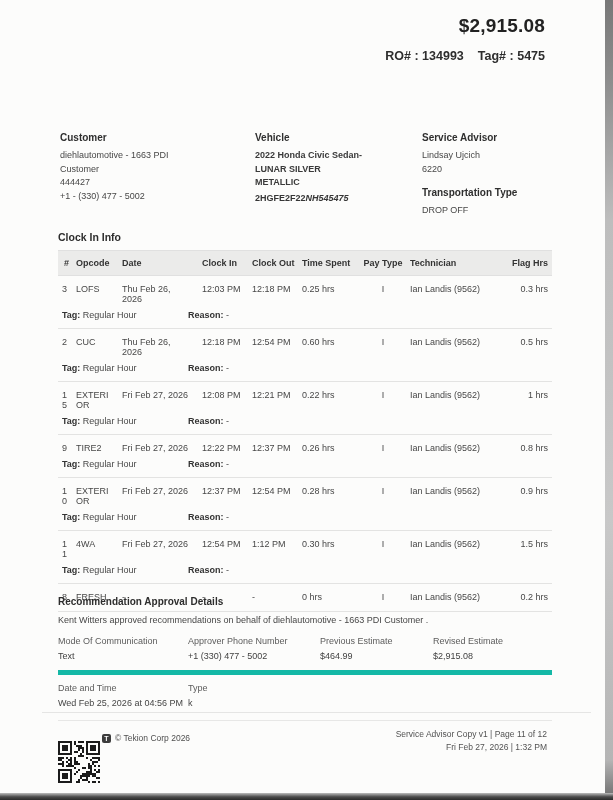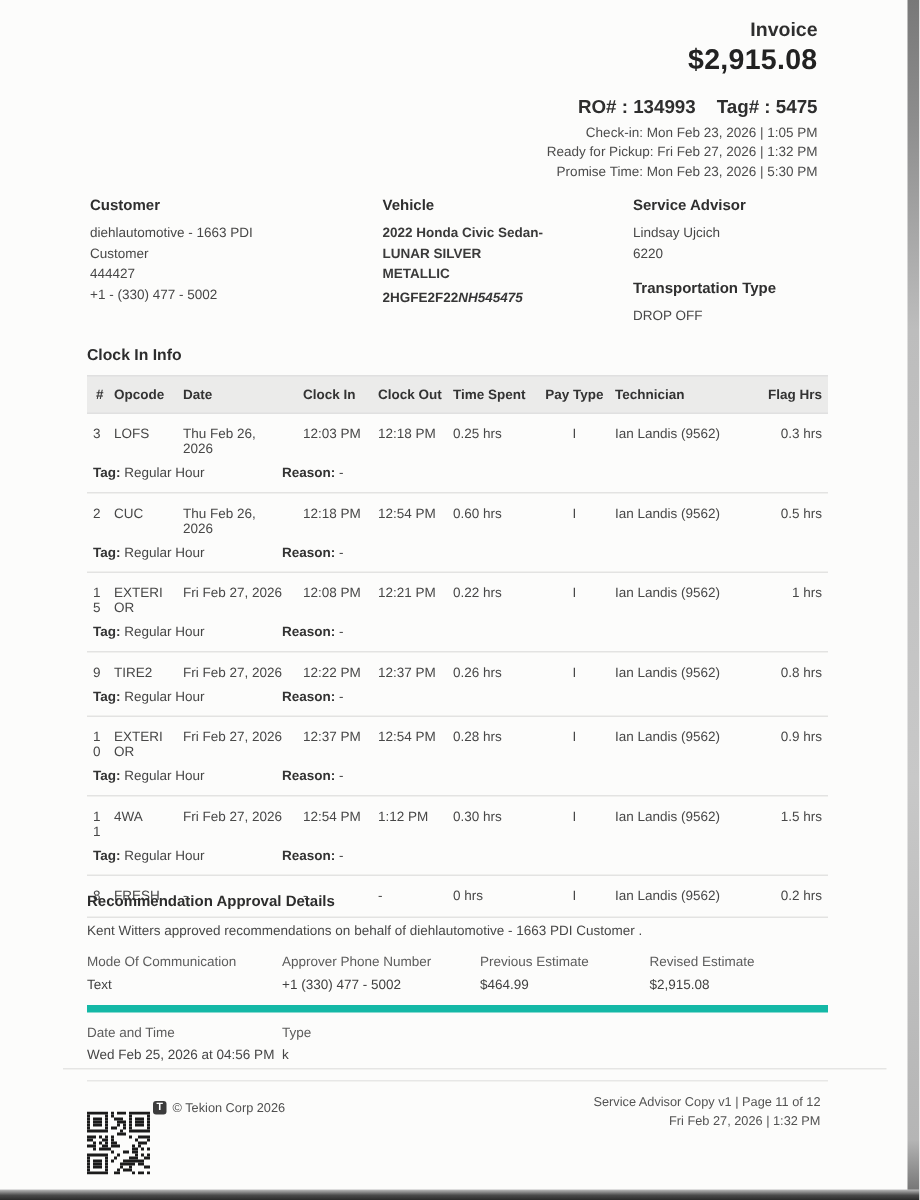--- a/index.html
+++ b/index.html
@@ -84,29 +84,23 @@
   .foot-right{position:absolute;top:2px;right:0;text-align:right;line-height:1.5;color:#525252;}
 </style>
 </head>
 <body>
 
 <div class="page">
   <div class="edge-right"></div>
   <div class="edge-bottom"></div>
 
   <div class="hdr">
-    <div class="inv-label">Invoice</div>
     <div class="inv-amount">$2,915.08</div>
     <div class="ro-line">
       <span>RO# : 134993</span><span class="gap"></span><span>Tag# : 5475</span>
-    </div>
-    <div class="sub">
-      <div>Check-in: Mon Feb 23, 2026 | 1:05 PM</div>
-      <div>Ready for Pickup: Fri Feb 27, 2026 | 1:32 PM</div>
-      <div>Promise Time: Mon Feb 23, 2026 | 5:30 PM</div>
     </div>
   </div>
 
   <div class="info">
     <div class="col-cust">
       <h3>Customer</h3>
       <div class="txt cust-name">diehlautomotive - 1663 PDI Customer</div>
       <div class="txt">444427</div>
       <div class="txt">+1 - (330) 477 - 5002</div>
     </div>

